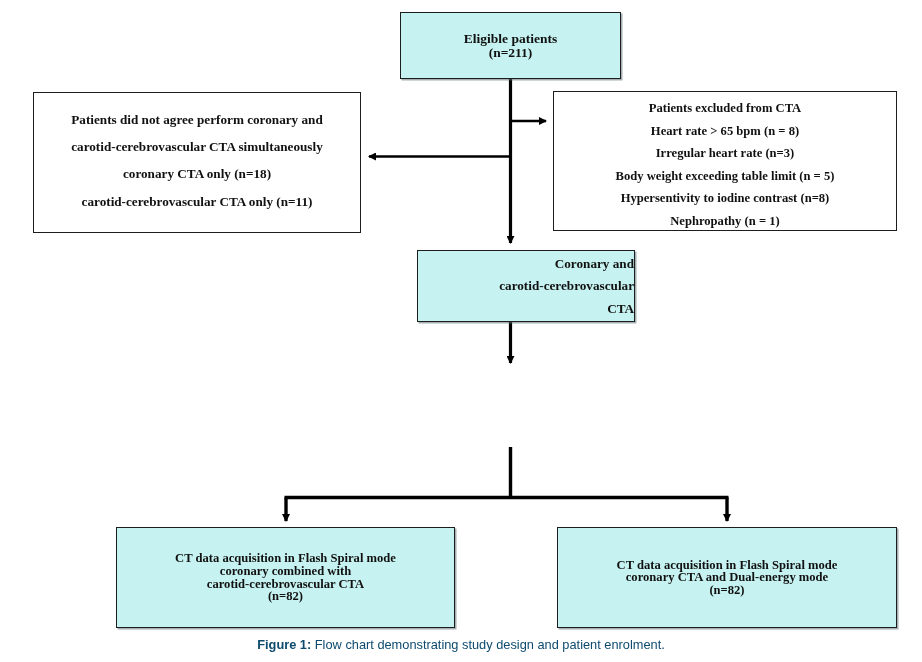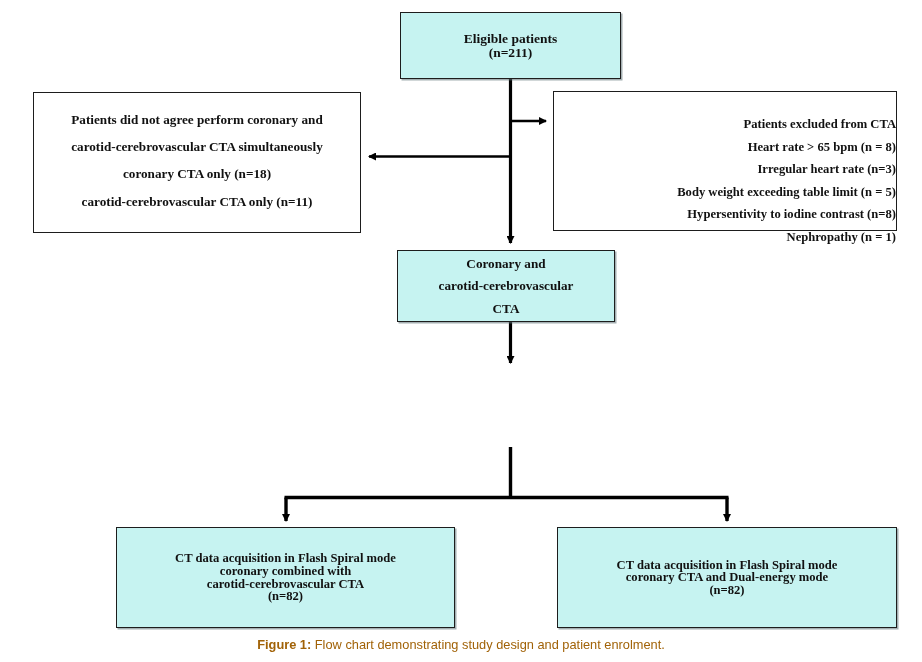--- a/index.html
+++ b/index.html
@@ -56,25 +56,25 @@
 
   
   #node-eligible      { left: 400px; top: 12px;  width: 221px; height: 67px; }
   #node-eligible .line { font-size: 13.5px; }
   #node-eligible .line + .line { }
 
   #node-not-agree     { left: 33px;  top: 92px;  width: 328px; height: 141px; padding-top: 6px;
                         justify-content: flex-start; }
   #node-not-agree .line { font-size: 13.2px; margin-top: 14px; }
 
-  #node-excluded      { left: 553px; top: 91px;  width: 344px; height: 140px; padding-top: 16px;
-                        justify-content: flex-start; align-items: flex-end; }
+  #node-excluded      { left: 553px; top: 91px;  width: 344px; height: 140px; padding-top: 0;
+                        justify-content: flex-start; }
   #node-excluded .line { font-size: 12.6px; margin-top: 10px; }
 
-  #node-combined-cta  { left: 397px; top: 250px; width: 218px; height: 72px; }
+  #node-combined-cta  { left: 417px; top: 250px; width: 218px; height: 72px; align-items: flex-end; }
   #node-combined-cta .line { font-size: 13.2px; }
   #node-combined-cta .line + .line { margin-top: 9px; }
 
   #node-randomization { left: 401px; top: 370px; width: 218px; height: 77px; }
   #node-randomization .line { font-size: 13.2px; }
   #node-randomization .line + .line { margin-top: 20px; }
 
   #node-arm-left      { left: 116px; top: 527px; width: 339px; height: 101px; }
   #node-arm-left .line { font-size: 12.6px; }
   #node-arm-left .line + .line { }
@@ -85,21 +85,21 @@
 
   
   #figure-caption {
     position: absolute;
     left: 0;
     top: 637px;
     width: 922px;
     text-align: center;
     font-family: "Liberation Sans", sans-serif;
     font-size: 12.8px;
-    color: #a16207;
+    color: #0c4a6e;
   }
   #figure-caption .cap-label {
     font-weight: bold;
   }
 </style>
 </head>
 <body>
 
 <div id="canvas">
 

